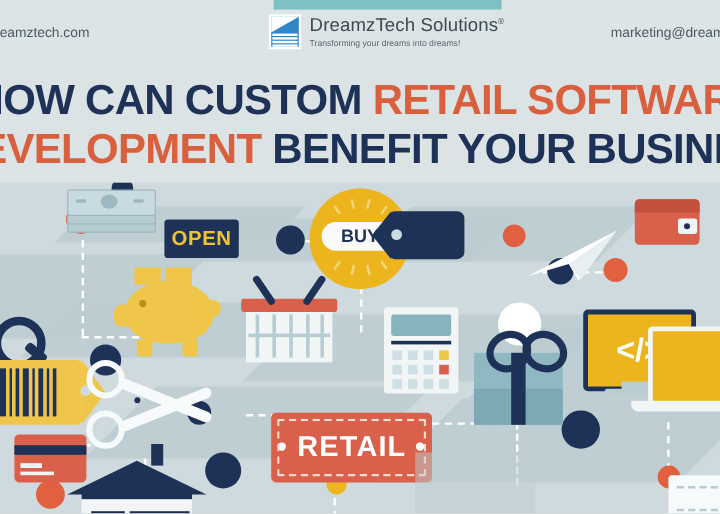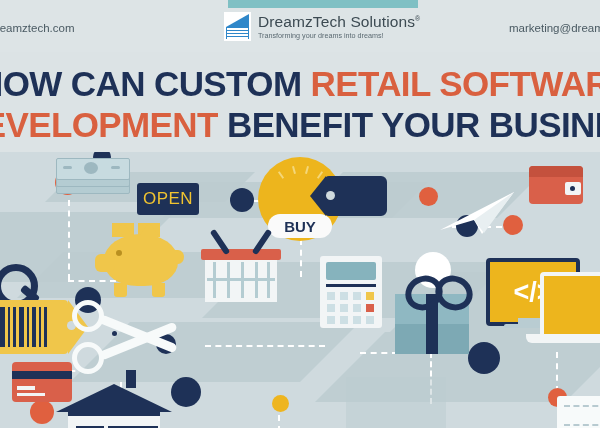--- a/index.html
+++ b/index.html
@@ -55,26 +55,26 @@
   .dash-h{position:absolute;height:0;border-top:2px dashed #ffffff;}
   .dash-v{position:absolute;width:0;border-left:2px dashed #ffffff;}
 
   
   .money{width:72px;height:44px;}
   .money .bill{position:absolute;left:0;background:#b4ccd2;border:1.5px solid #9db8c0;border-radius:2px;}
   .money .face{position:absolute;border-radius:50%;background:#9db8c0;}
 
   
   .open{width:62px;height:32px;background:#1e3157;border-radius:3px;
-     color:#f0c330;font-weight:normal;font-size:17px;display:flex;align-items:center;justify-content:center;letter-spacing:.5px;}
+     color:#f0c330;font-weight:bold;font-size:17px;display:flex;align-items:center;justify-content:center;letter-spacing:.5px;}
 
   
   .buy-circle{width:84px;height:84px;border-radius:50%;background:#edb51d;}
   .buy-pill{position:absolute;left:10px;top:28px;width:64px;height:24px;background:#fafafa;border-radius:12px;
-     display:flex;align-items:center;justify-content:center;color:#1e3157;font-weight:bold;font-size:15px;margin-top:29px;}
+     display:flex;align-items:center;justify-content:center;color:#1e3157;font-weight:bold;font-size:15px;}
   .ray{position:absolute;background:#f4d77a;width:2px;height:8px;}
   .cursor{position:absolute;left:46px;top:44px;width:0;height:0;}
 
   
   .tag{width:62px;height:40px;background:#1e3157;border-radius:4px 6px 6px 4px;}
   .tag .pt{position:absolute;left:-15px;top:0;width:0;height:0;border-right:16px solid #1e3157;
      border-top:20px solid transparent;border-bottom:20px solid transparent;}
   .tag .hole{position:absolute;left:1px;top:15px;width:9px;height:9px;border-radius:50%;background:#cfdade;}
 
   
@@ -371,20 +371,24 @@
     <div class="obj" style="left:68px;top:258px;">
       <div class="shop-chim"></div>
       <div class="shop-roof"></div>
       <div class="shop-body">
         <div class="shop-side"></div>
         <div class="shop-win" style="left:8px;top:16px;width:22px;height:24px;"></div>
         <div class="shop-win" style="left:40px;top:16px;width:44px;height:24px;"></div>
       </div>
     </div>
 
+    <div class="obj retail" style="left:226px;top:192px;">
+      <div class="inner"></div>
+      <span>• RETAIL •</span>
+    </div>
 
     <div class="obj gift" style="left:395px;top:142px;">
       <div class="lowerhalf"></div>
       <div class="rib-v"></div>
       <div class="bowl" style="left:10px;top:-18px;transform:rotate(-25deg);"></div>
       <div class="bowl" style="left:40px;top:-18px;transform:rotate(25deg);"></div>
     </div>
 
     <div class="obj" style="left:540px;top:120px;">
       <div class="lap-screen"></div>

